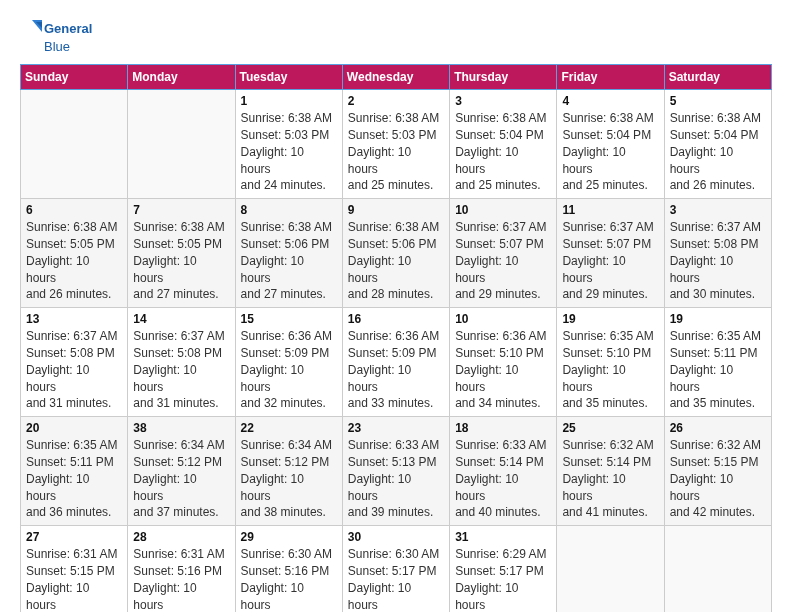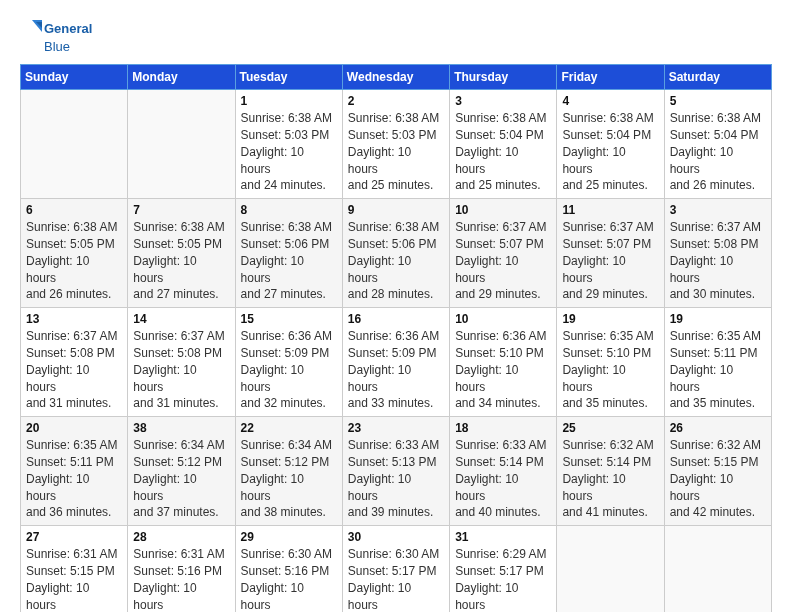--- a/index.html
+++ b/index.html
@@ -42,21 +42,21 @@
       color: #444;
     }
     .calendar {
       flex: 1;
       border: 1px solid #bbb;
       border-collapse: collapse;
       width: 100%;
       table-layout: fixed;
     }
     .calendar th {
-      background: #1d4ed8;
+      background: #be185d;
       color: #fff;
       font-size: 12px;
       font-weight: bold;
       padding: 5px 4px;
       text-align: left;
       border: 1px solid #5a9fe0;
     }
     .calendar td {
       border: 1px solid #ccc;
       vertical-align: top;

